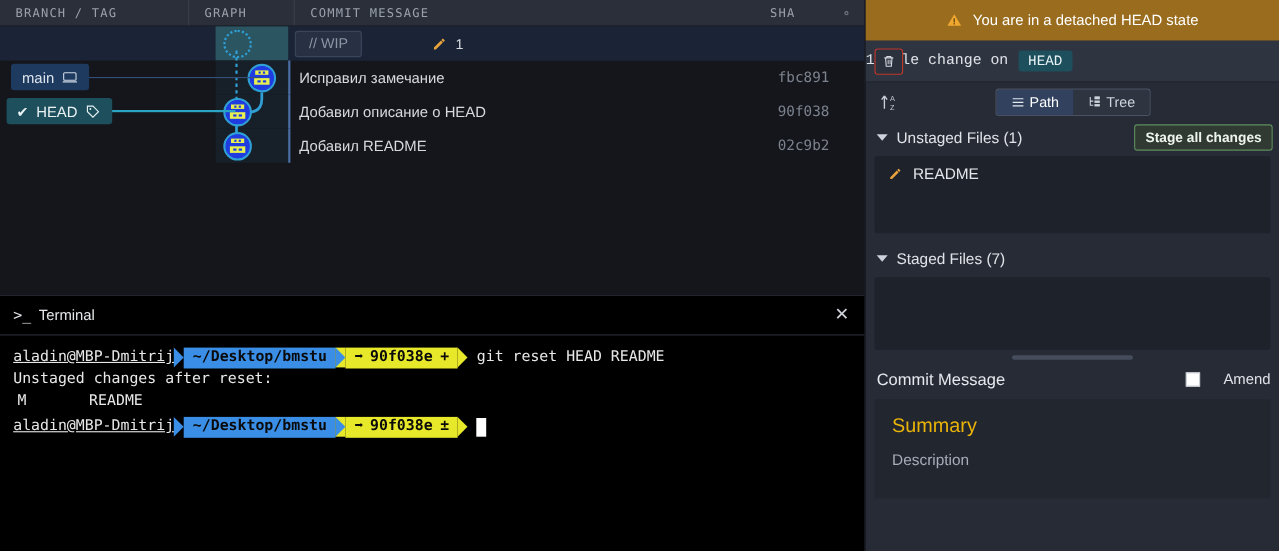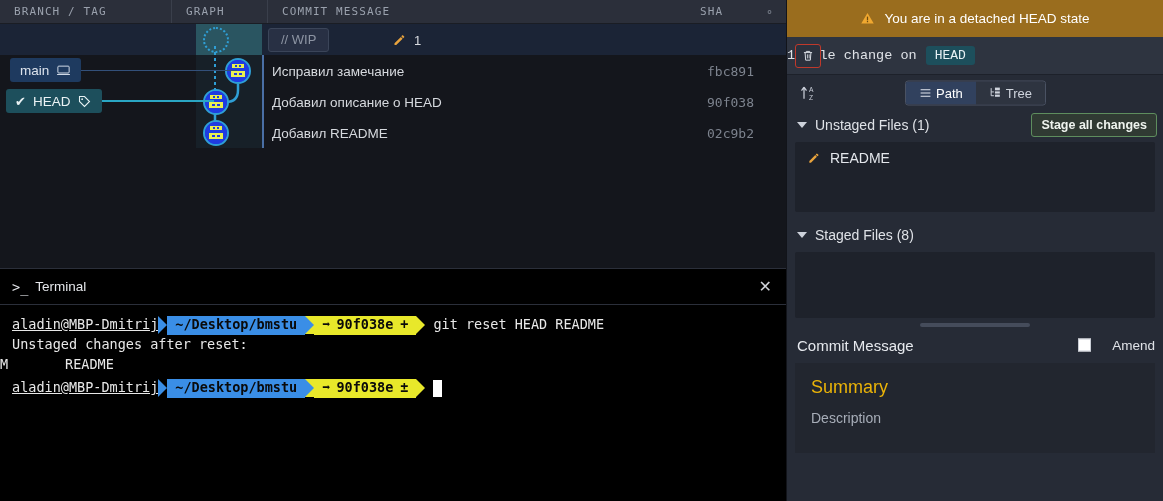--- a/index.html
+++ b/index.html
@@ -338,21 +338,21 @@
             <span style="margin-left:7px;">+</span>
           </span>
           <span class="arrow-r ar-yellow"></span>
           <span class="cmd">git reset HEAD README</span>
         </div>
 
         <div class="tline">
           <span class="plain">Unstaged changes after reset:</span>
         </div>
         <div class="tline">
-          <span class="plain" style="padding-left:0px;">M       README</span>
+          <span class="plain" style="padding-left:16px;">M       README</span>
         </div>
 
         <div class="tline" style="margin-top:3px;">
           <span class="tuser">aladin@MBP-Dmitrij</span>
           <span class="arrow-r ar-blue-in"></span>
           <span class="seg seg-blue">~/Desktop/bmstu</span>
           <span class="arrow-r ar-blue-out-on-yellow" style="border-left-color:#3a8ee6; background:#e8e82a;"></span>
           <span class="seg seg-yellow">
             <span style="margin-right:6px;">➡</span>
             <span>90f038e</span>
@@ -427,21 +427,21 @@
       <div class="file-item">
         <svg class="pencil" viewBox="0 0 24 24">
           <path fill="#e8a33d" d="M4 17.2V20h2.8L17 9.8 14.2 7 4 17.2zM19.5 7.6c.3-.3.3-.8 0-1.1l-2-2a.78.78 0 0 0-1.1 0l-1.5 1.5L17.7 9l1.8-1.4z"></path>
         </svg>
         <span>README</span>
       </div>
     </div>
 
     <div class="section-head" style="margin-top:8px;">
       <span class="caret"></span>
-      <span>Staged Files (8)</span>
+      <span>Staged Files (7)</span>
     </div>
 
     <div class="file-list staged"></div>
 
     <div class="splitter">
       <div class="grip"></div>
     </div>
 
     <div class="commit-head">
       <span class="title">Commit Message</span>

